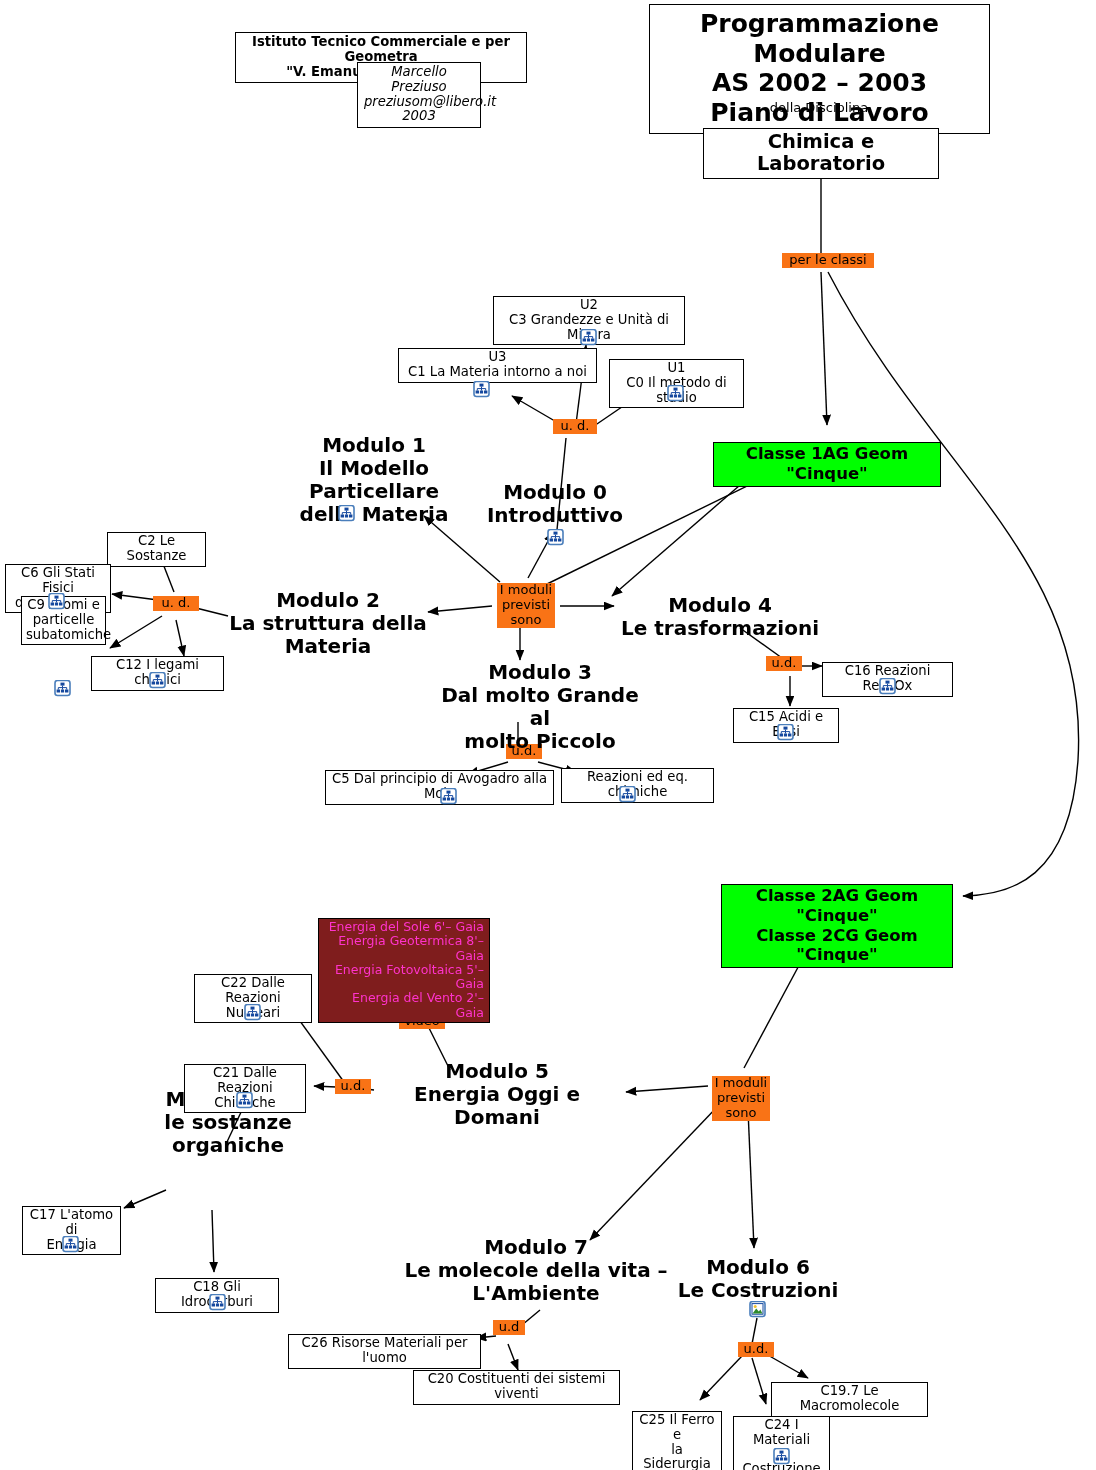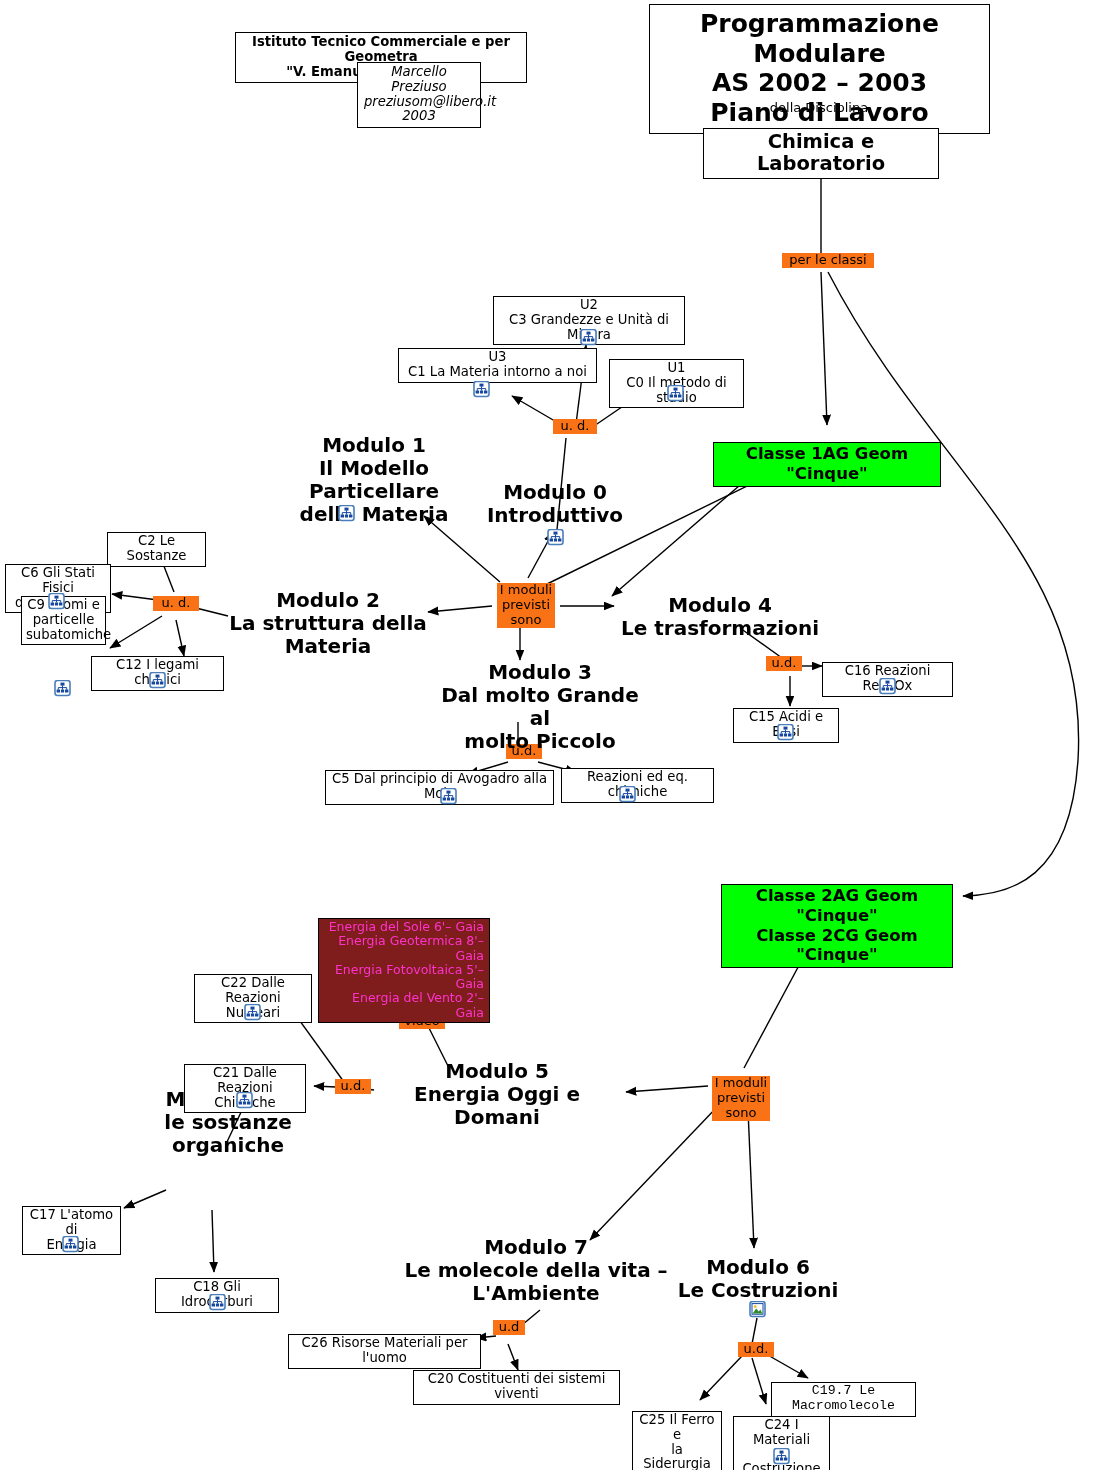--- a/index.html
+++ b/index.html
@@ -514,21 +514,21 @@
       <rect x="6.9" y="9.5" width="3.2" height="3" fill="#15489e"></rect>
       <rect x="11" y="9.5" width="3.4" height="3" fill="#15489e"></rect>
       <path d="M8.5,5.6 L8.5,7.6 M4.3,7.6 L12.7,7.6 M4.3,7.6 L4.3,9.5 M8.5,7.6 L8.5,9.5 M12.7,7.6 L12.7,9.5" stroke="#15489e" stroke-width="1"></path>
     </svg>
   </span>
 
   <div class="node boxed" style="left:288px; top:1334px; width:193px;">C26 Risorse Materiali per l'uomo</div>
 
   <div class="node boxed" style="left:413px; top:1370px; width:207px;">C20 Costituenti dei sistemi viventi</div>
 
-  <div class="node boxed" style="left:771px; top:1382px; width:145px;font-family:Liberation Mono, monospace;">C19.7 Le Macromolecole</div>
+  <div class="node boxed" style="left:771px; top:1382px; width:157px;">C19.7 Le Macromolecole</div>
 
   <div class="node boxed" style="left:632px; top:1411px; width:90px;">C25 Il Ferro e
 la Siderurgia</div>
 
   <div class="node boxed" style="left:733px; top:1416px; width:97px;">C24 I Materiali
 da Costruzione</div>
   <span class="ic" style="left:773px; top:1448px;">
     <svg width="17" height="19" viewBox="0 0 17 19">
       <rect x="1" y="0.5" width="15" height="15" rx="2.5" fill="#ffffff" stroke="#4a7ebb" stroke-width="1.6"></rect>
       <rect x="6.5" y="2.6" width="4" height="3" fill="#15489e"></rect>

